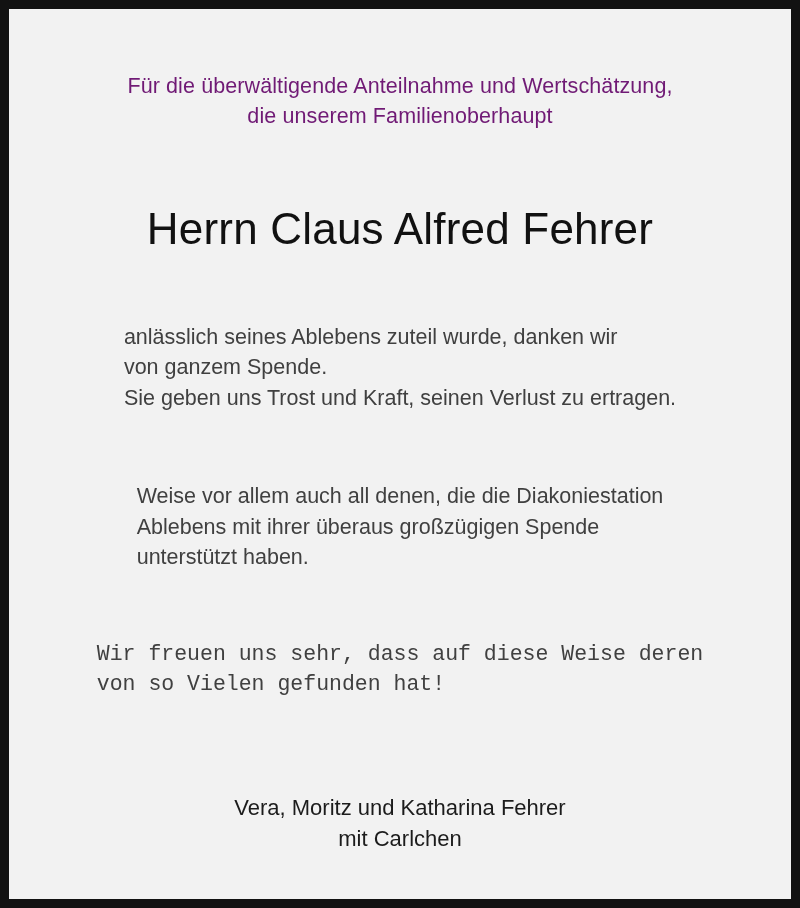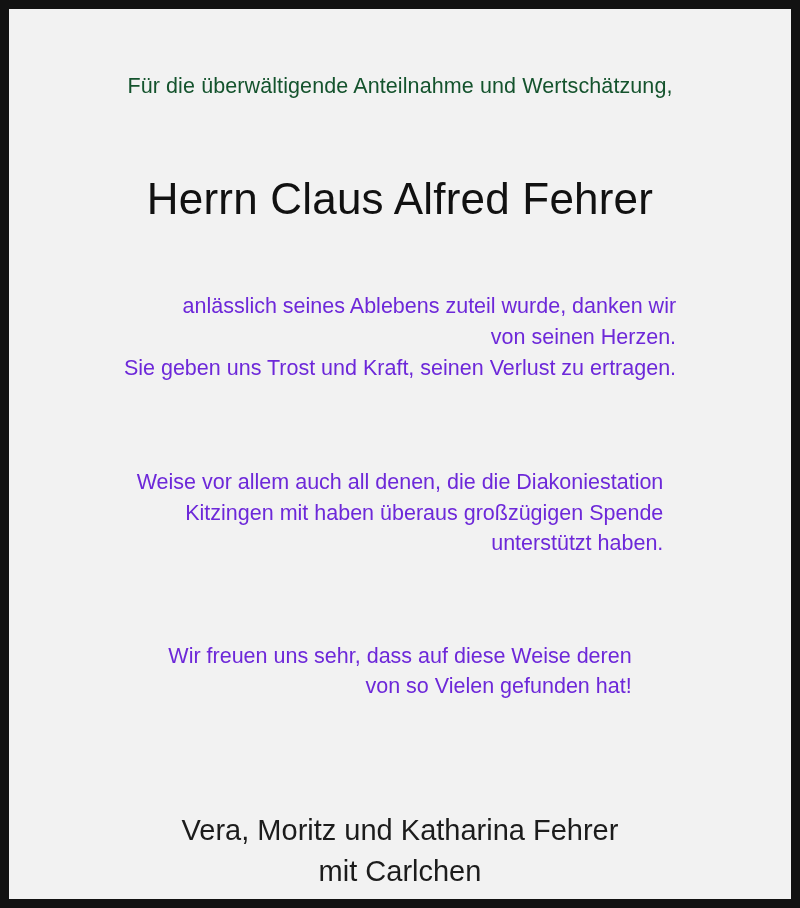--- a/index.html
+++ b/index.html
@@ -21,80 +21,81 @@
     background: #f2f2f2;
     padding: 62px 52px 40px 52px;
     display: flex;
     flex-direction: column;
     align-items: center;
   }
   .intro {
     text-align: center;
     font-size: 21.5px;
     line-height: 1.40;
-    color: #14532d;
+    color: #701a75;
     letter-spacing: 0.1px;
     margin: 0;
   }
   .intro .line {
     display: block;
   }
   .name-block {
     margin-top: 74px;
     text-align: center;
     font-size: 44px;
     line-height: 1.1;
     color: #111111;
     letter-spacing: 0.2px;
     white-space: nowrap;
   }
   .para {
-    text-align: right;
+    text-align: left;
     font-size: 21.5px;
     line-height: 1.42;
-    color: #6d28d9;
-    margin: 16px;
+    color: #404040;
+    margin: 0;
   }
   .para .line {
     display: block;
   }
   .para-1 { margin-top: 68px; }
   .para-2 { margin-top: 68px; }
-  .para-3 { margin-top: 66px; }
+  .para-3 { margin-top: 66px; font-family: Liberation Mono, monospace; }
   .signature {
     text-align: center;
-    font-size: 29px;
+    font-size: 22px;
     line-height: 1.42;
     color: #1c1c1c;
     margin-top: 92px;
   }
   .signature .line {
     display: block;
   }
 </style>
 </head>
 <body>
 
 <div class="notice-card">
 
   <div class="intro">
     <span class="line">Für die überwältigende Anteilnahme und Wertschätzung,</span>
+    <span class="line">die unserem Familienoberhaupt</span>
   </div>
 
   <div class="name-block">Herrn Claus Alfred Fehrer</div>
 
   <div class="para para-1">
     <span class="line">anlässlich seines Ablebens zuteil wurde, danken wir</span>
-    <span class="line">von seinen Herzen.</span>
+    <span class="line">von ganzem Spende.</span>
     <span class="line">Sie geben uns Trost und Kraft, seinen Verlust zu ertragen.</span>
   </div>
 
   <div class="para para-2">
     <span class="line">Weise vor allem auch all denen, die die Diakoniestation</span>
-    <span class="line">Kitzingen mit haben überaus großzügigen Spende</span>
+    <span class="line">Ablebens mit ihrer überaus großzügigen Spende</span>
     <span class="line">unterstützt haben.</span>
   </div>
 
   <div class="para para-3">
     <span class="line">Wir freuen uns sehr, dass auf diese Weise deren</span>
     <span class="line">von so Vielen gefunden hat!</span>
   </div>
 
   <div class="signature">
     <span class="line">Vera, Moritz und Katharina Fehrer</span>

